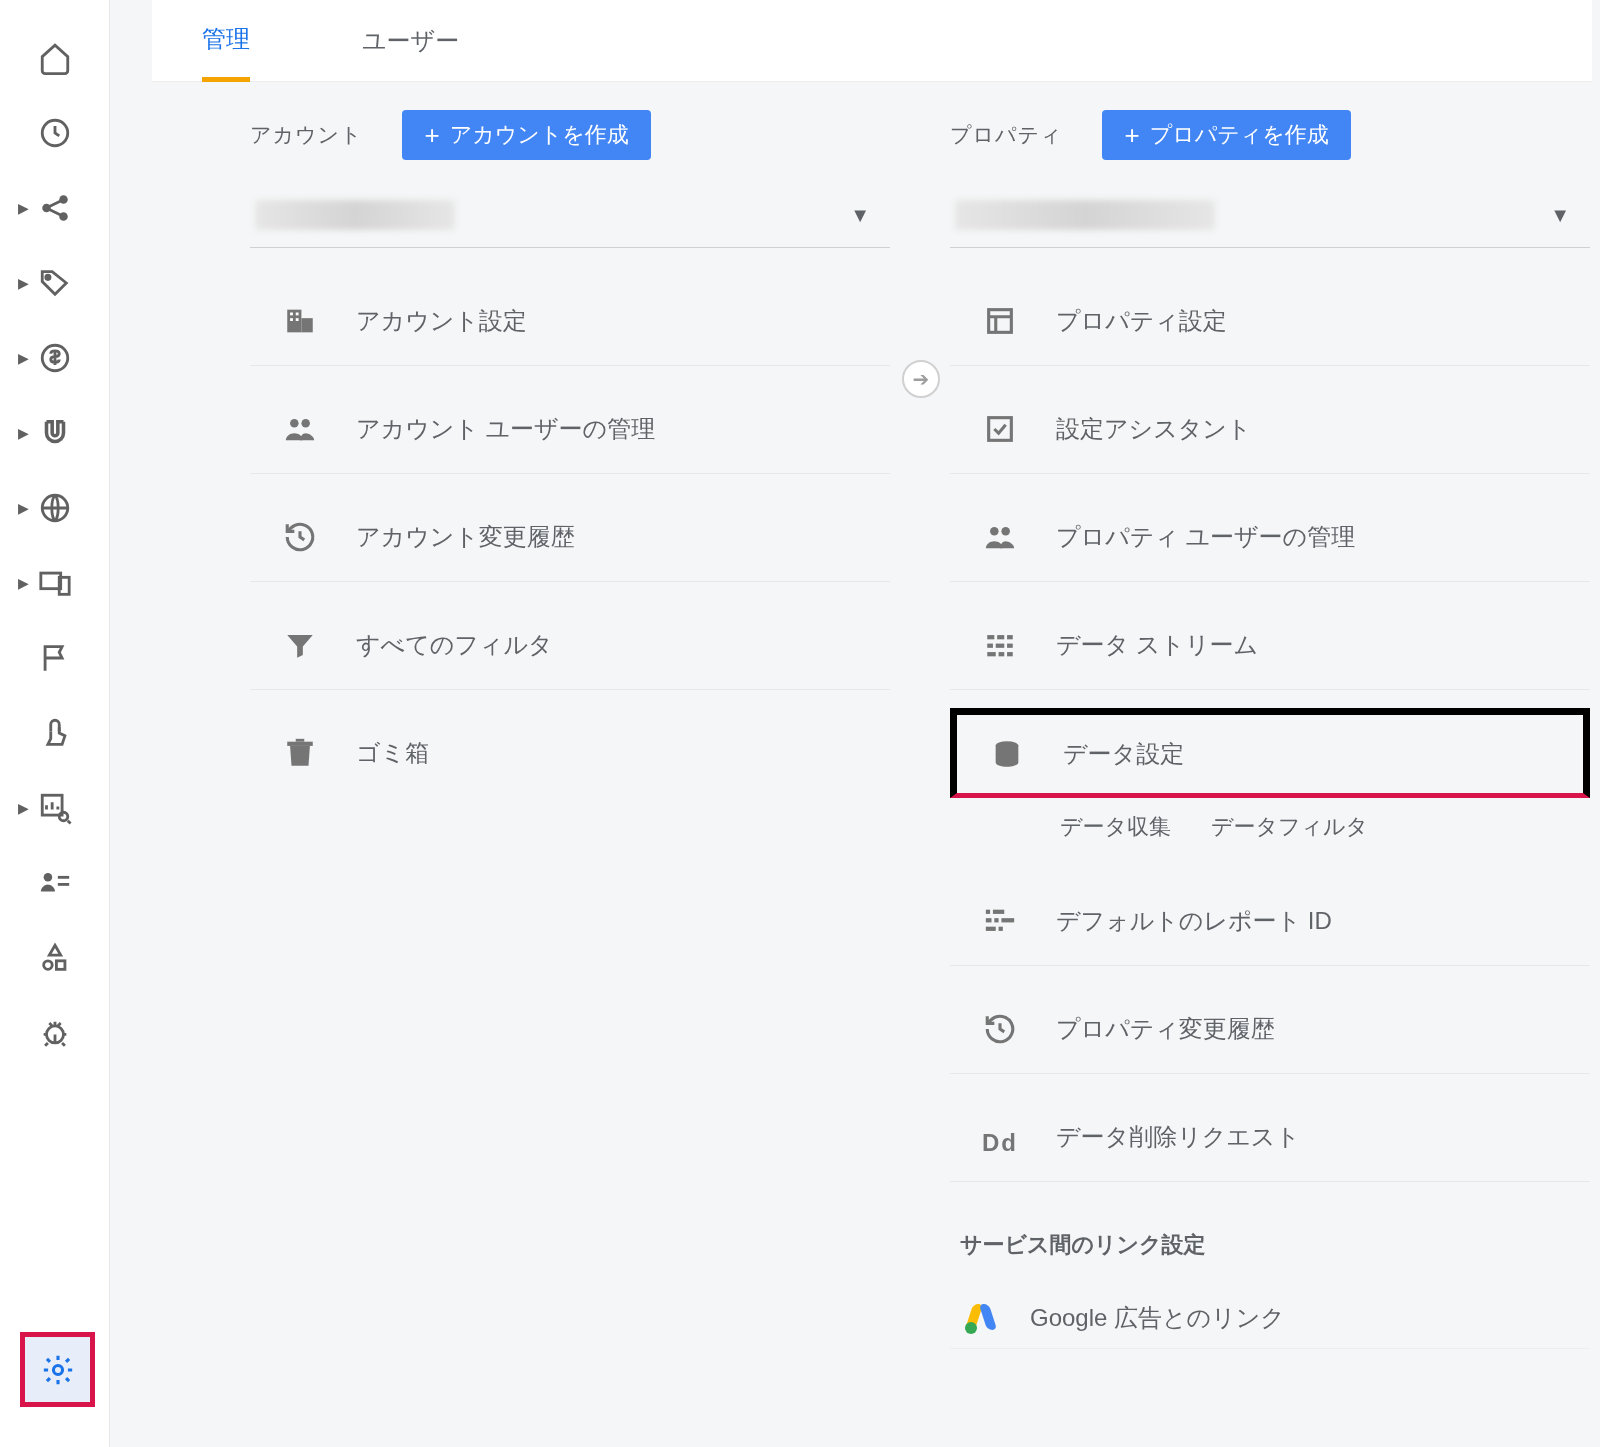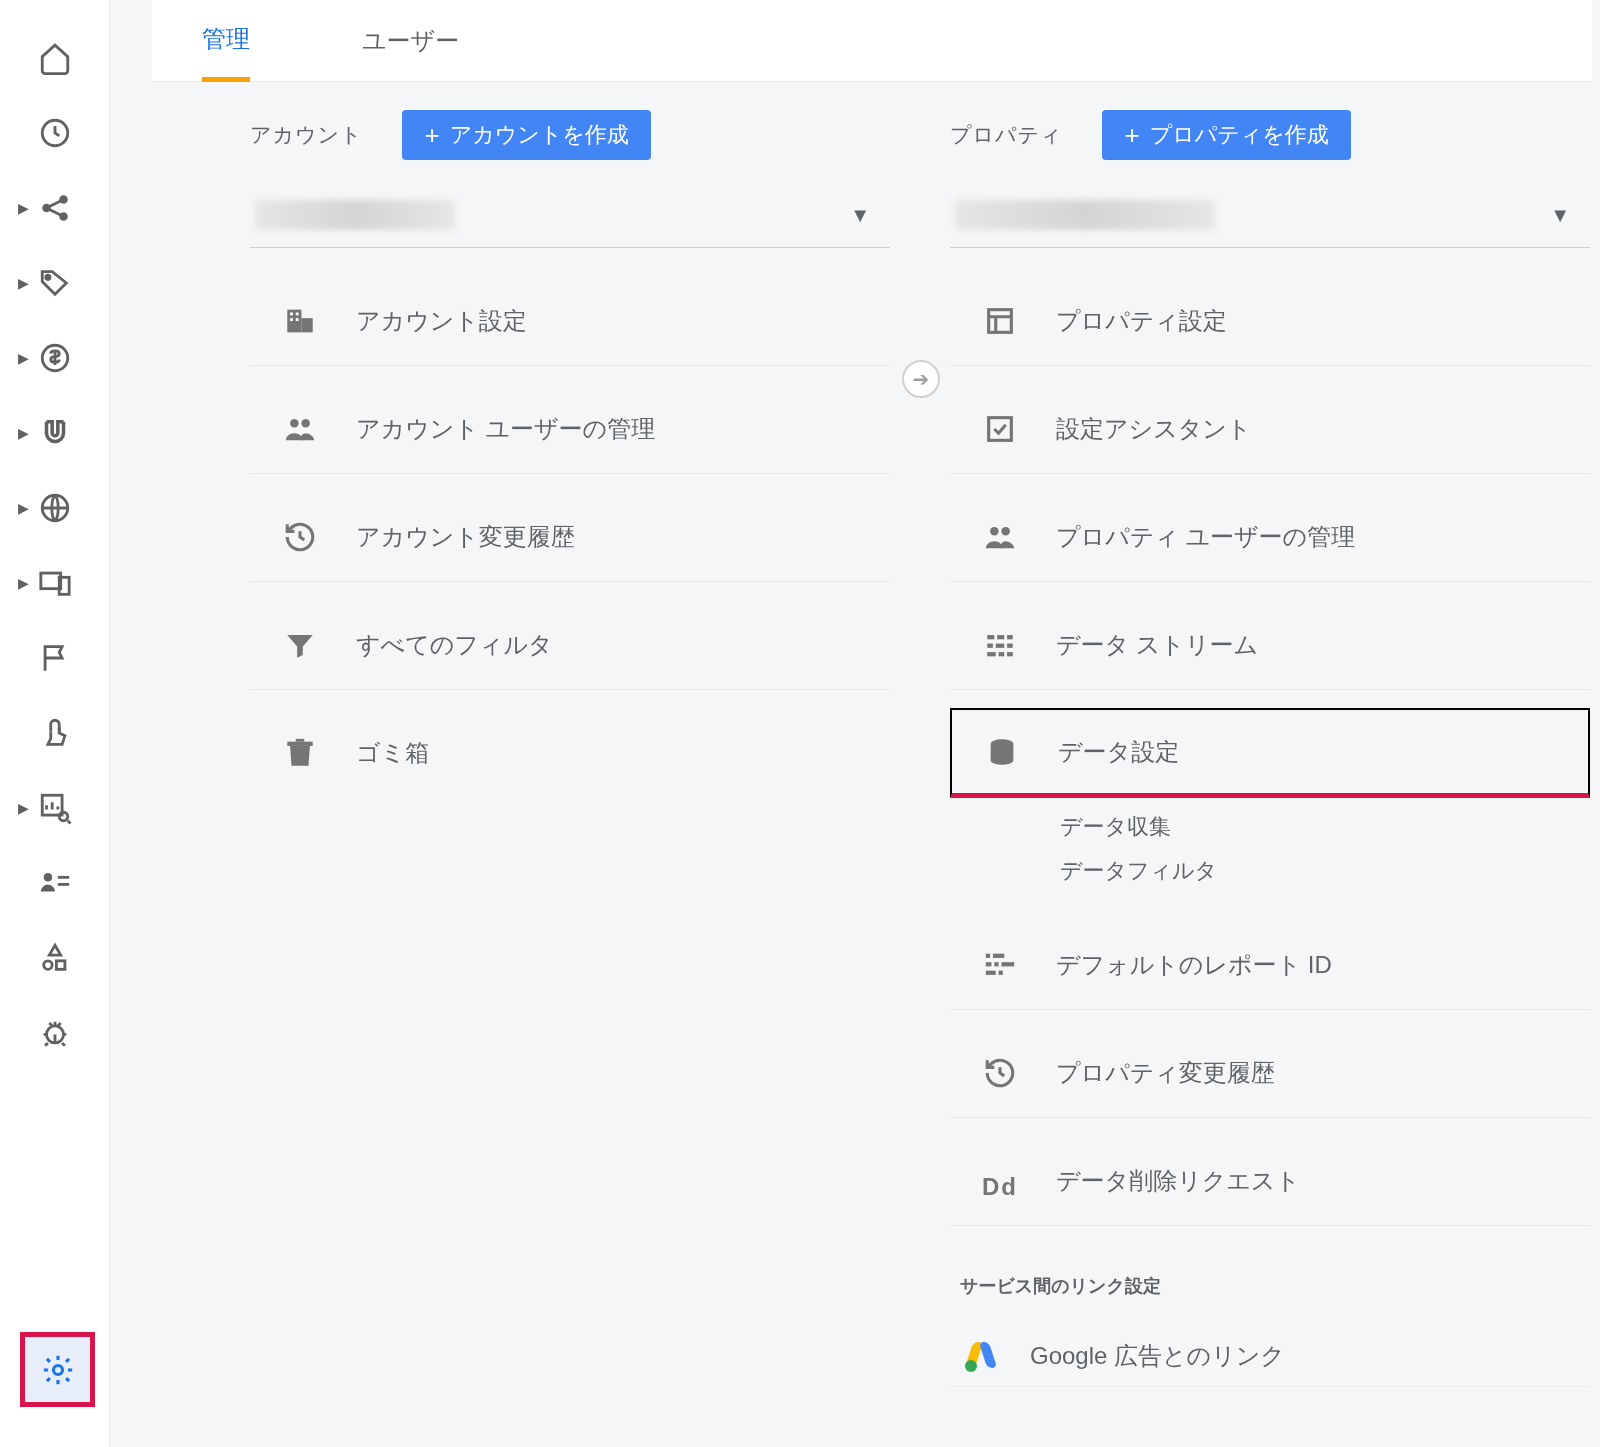--- a/index.html
+++ b/index.html
@@ -162,43 +162,43 @@
   }
   .item-row .icon-box svg { width: 34px; height: 34px; }
   .item-label {
     font-size: 24px;
     color: #5f6368;
   }
 
   
   .sub-items {
     display: flex;
-    flex-direction: column;
+    flex-direction: row;
     padding-left: 100px;
-    gap: 2px;
+    gap: 20px;
     margin-top: -10px;
     margin-bottom: 10px;
   }
   .sub-item {
     font-size: 22px;
     color: #5f6368;
     padding: 6px 10px;
     cursor: pointer;
     display: inline-block;
   }
   .sub-item.hl {
     border: 4px solid #d8144a;
   }
 
   .item-row.hl {
-    border: 2px solid #000000;
+    border: 7px solid #000000;
   }
 
   .section-title {
-    font-size: 18px;
+    font-size: 22px;
     color: #5f6368;
     font-weight: 600;
     padding-left: 10px;
     margin-top: 30px;
     margin-bottom: 10px;
   }
 
   
   .col-divider-circle {
     position: absolute;

